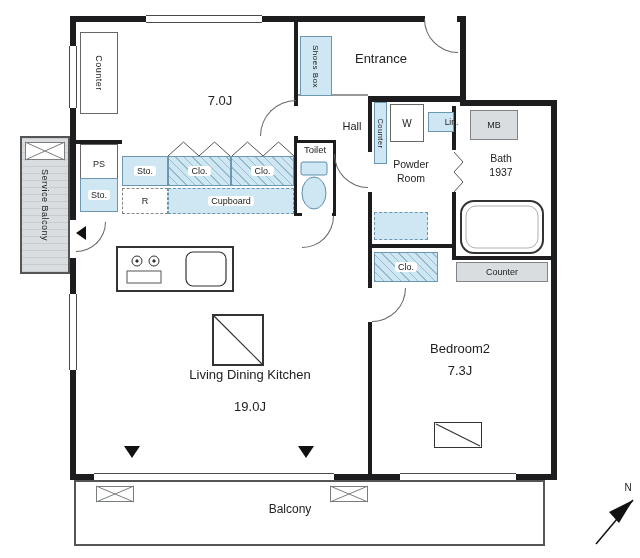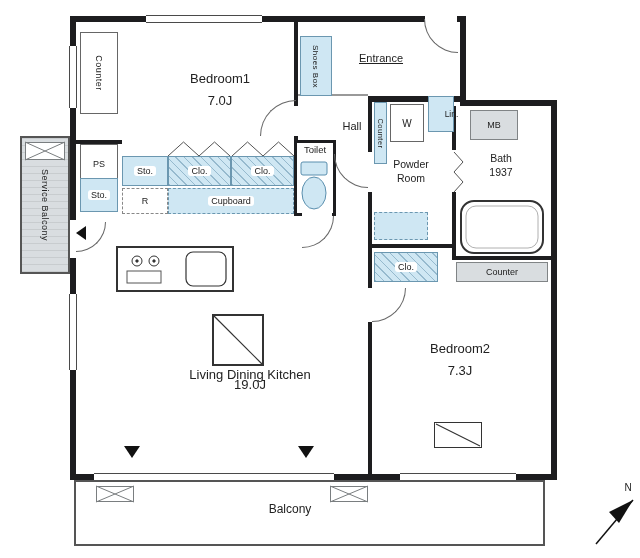--- a/index.html
+++ b/index.html
@@ -98,21 +98,21 @@
   </div>
   <div class="blue dashed cbox" style="left:168px;top:188px;width:126px;height:26px;">
     <span class="chip">Cupboard</span>
   </div>
   <div class="blue vwrap" style="left:374px;top:102px;width:13px;height:62px;">
     <span style="font-size:7.5px;">Counter</span>
   </div>
   <div class="whitebox cbox" style="left:390px;top:104px;width:34px;height:38px;">
     <span style="font-size:10px;">W</span>
   </div>
-  <div class="blue cbox" style="left:428px;top:96px;width:26px;height:36px;padding-left:21px;">
+  <div class="blue cbox" style="left:428px;top:112px;width:26px;height:20px;padding-left:21px;">
     <span style="font-size:8.5px;">Lin.</span>
   </div>
   <div class="graybox cbox" style="left:470px;top:110px;width:48px;height:30px;">
     <span>MB</span>
   </div>
   <div class="blue dashed" style="left:374px;top:212px;width:54px;height:28px;"></div>
   <div class="blue hatch cbox" style="left:374px;top:252px;width:64px;height:30px;">
     <span class="chip">Clo.</span>
   </div>
   <div class="graybox cbox" style="left:456px;top:262px;width:92px;height:20px;">
@@ -135,31 +135,30 @@
   </div>
   <div class="crossbox" style="left:25px;top:142px;width:40px;height:18px;"></div>
 
   <div class="arc bl" style="left:424px;top:19px;width:34px;height:34px;"></div>
   <div class="arc tl" style="left:260px;top:100px;width:36px;height:36px;"></div>
   <div class="arc br" style="left:302px;top:216px;width:32px;height:32px;"></div>
   <div class="arc bl" style="left:334px;top:154px;width:34px;height:34px;"></div>
   <div class="arc br" style="left:372px;top:288px;width:34px;height:34px;"></div>
   <div class="arc br" style="left:76px;top:222px;width:30px;height:30px;"></div>
 
-  <div class="label" style="left:140px;top:72px;width:160px;font-size:13px;">Bedroom1</div>
   <div class="label" style="left:140px;top:94px;width:160px;font-size:13px;">7.0J</div>
-  <div class="label" style="left:336px;top:52px;width:90px;font-size:11px;text-decoration:underline;">Entrance</div>
+  <div class="label" style="left:336px;top:52px;width:90px;font-size:13px;">Entrance</div>
   <div class="label" style="left:320px;top:120px;width:64px;font-size:11px;">Hall</div>
   <div class="label" style="left:295px;top:145px;width:40px;font-size:9.5px;">Toilet</div>
   <div class="label" style="left:372px;top:158px;width:78px;font-size:10.5px;">Powder</div>
   <div class="label" style="left:372px;top:172px;width:78px;font-size:10.5px;">Room</div>
   <div class="label" style="left:462px;top:152px;width:78px;font-size:10.5px;">Bath</div>
   <div class="label" style="left:462px;top:166px;width:78px;font-size:10.5px;">1937</div>
   <div class="label" style="left:128px;top:368px;width:244px;font-size:13px;">Living Dining Kitchen</div>
-  <div class="label" style="left:128px;top:378px;width:244px;font-size:13px;">19.0J</div>
+  <div class="label" style="left:128px;top:400px;width:244px;font-size:13px;">19.0J</div>
   <div class="label" style="left:378px;top:342px;width:164px;font-size:13px;">Bedroom2</div>
   <div class="label" style="left:378px;top:364px;width:164px;font-size:13px;">7.3J</div>
   <div class="label" style="left:230px;top:503px;width:120px;font-size:12px;text-align:center;">Balcony</div>
   <div class="label" style="left:620px;top:482px;width:16px;font-size:10px;">N</div>
 
   <svg class="overlay" width="640" height="558" viewBox="0 0 640 558">
     <g stroke="#555" stroke-width="1" fill="none">
       <path d="M168,156 L183.5,142 L199,156 M199,156 L214.5,142 L230,156 M232,156 L247.5,142 L263,156 M263,156 L278.5,142 L294,156"></path>
     </g>
     <g stroke="#5a8fae" stroke-width="1" fill="#cfe7f3">

